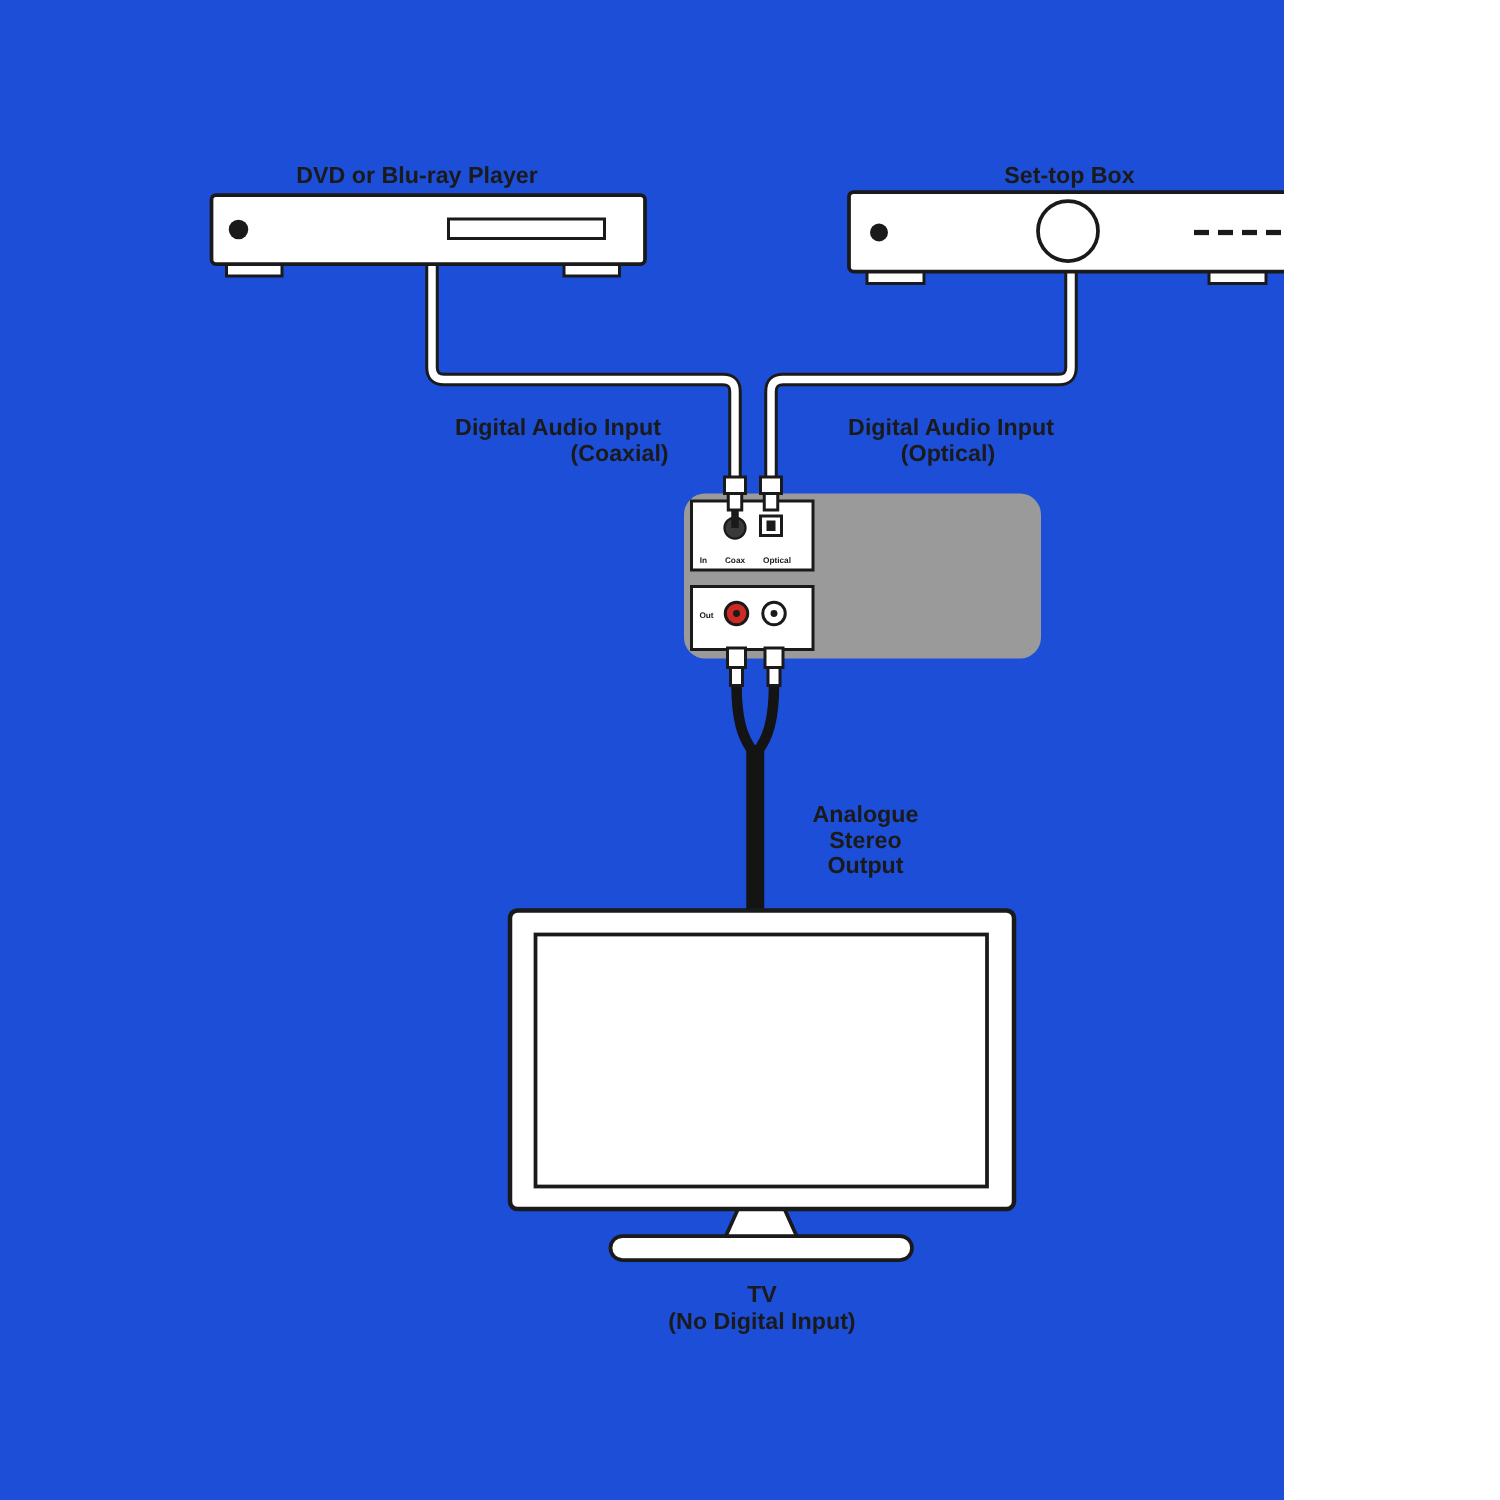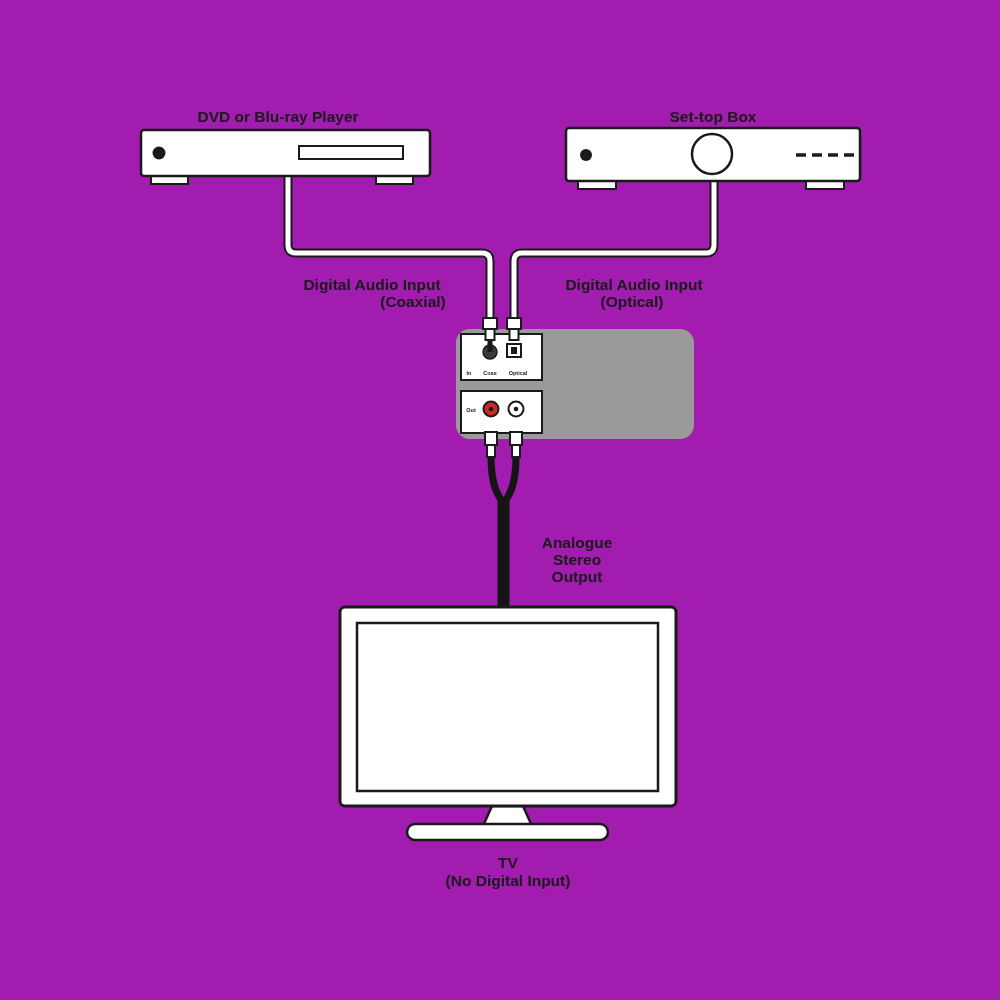--- a/index.html
+++ b/index.html
@@ -2,23 +2,23 @@
 <html><head>
 <meta charset="utf-8">
 <style>
   html, body {
     margin: 0;
     padding: 0;
     background: #ffffff;
   }
   .canvas {
     position: relative;
-    width: 1000px;
+    width: 856px;
     height: 1000px;
-    background: #a21caf;
+    background: #1d4ed8;
     overflow: hidden;
     font-family: "Liberation Sans", "DejaVu Sans", sans-serif;
   }
   svg { position: absolute; left: 0; top: 0; }
   .lbl {
     font-family: "Liberation Sans", "DejaVu Sans", sans-serif;
     font-weight: 700;
     font-size: 15.5px;
     fill: #1a1a1a;
     text-anchor: middle;

